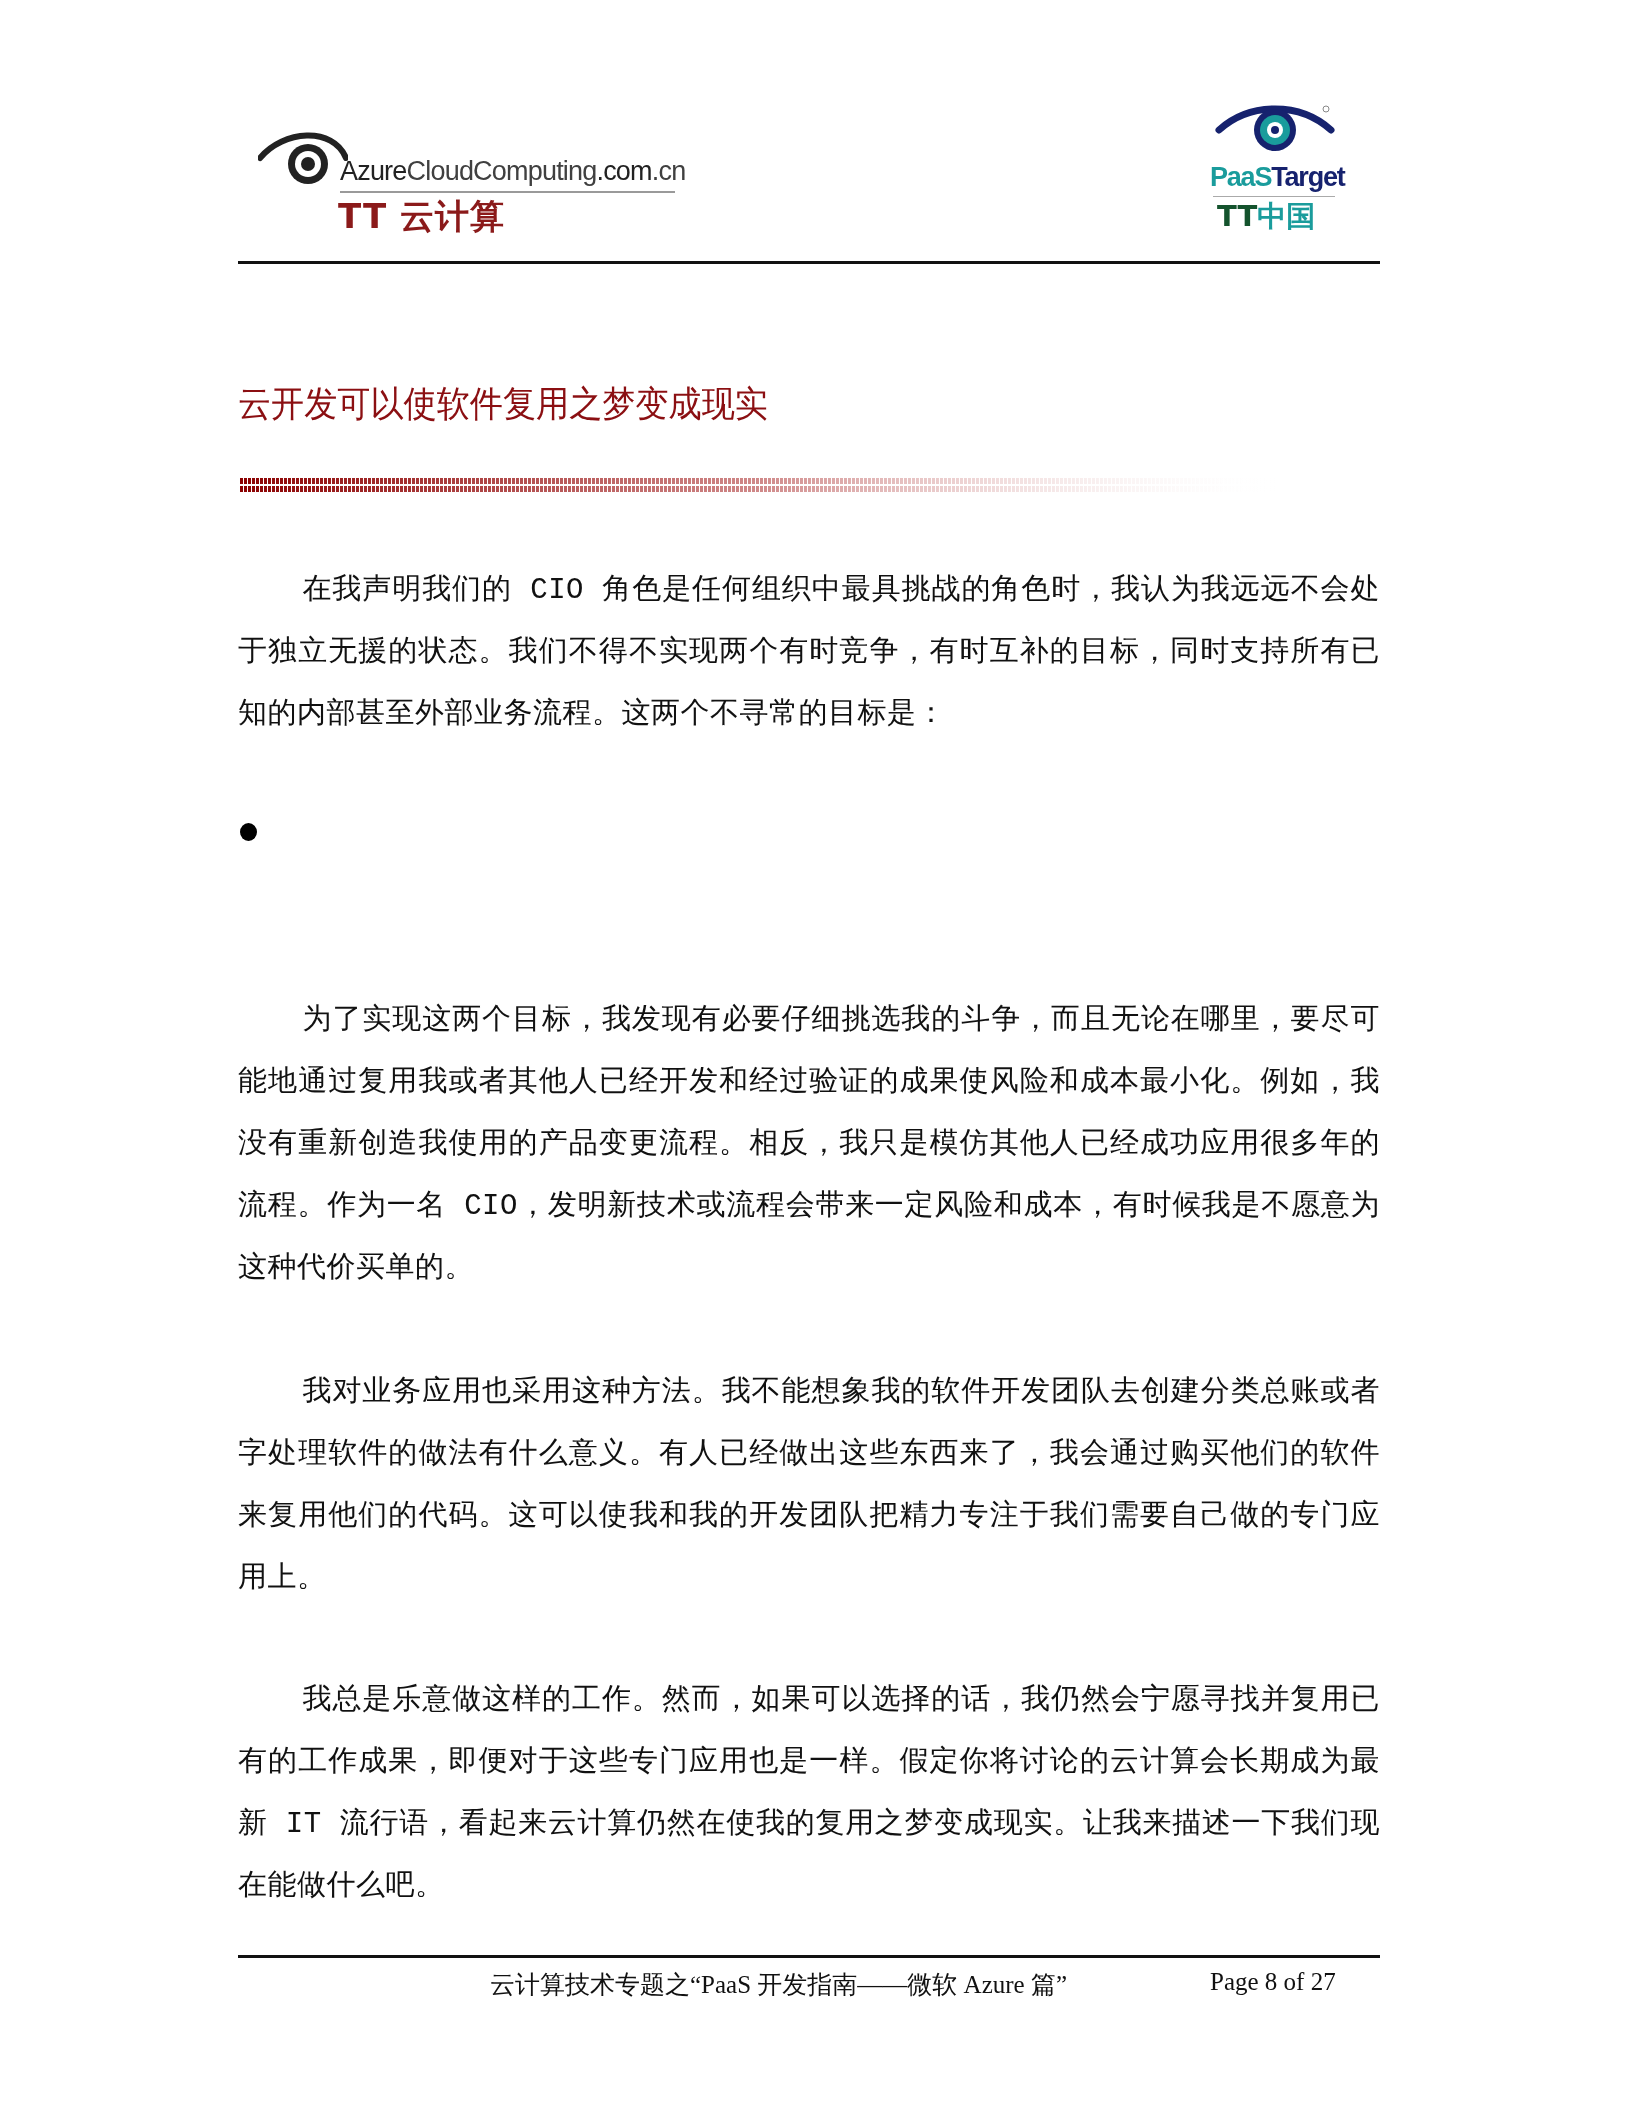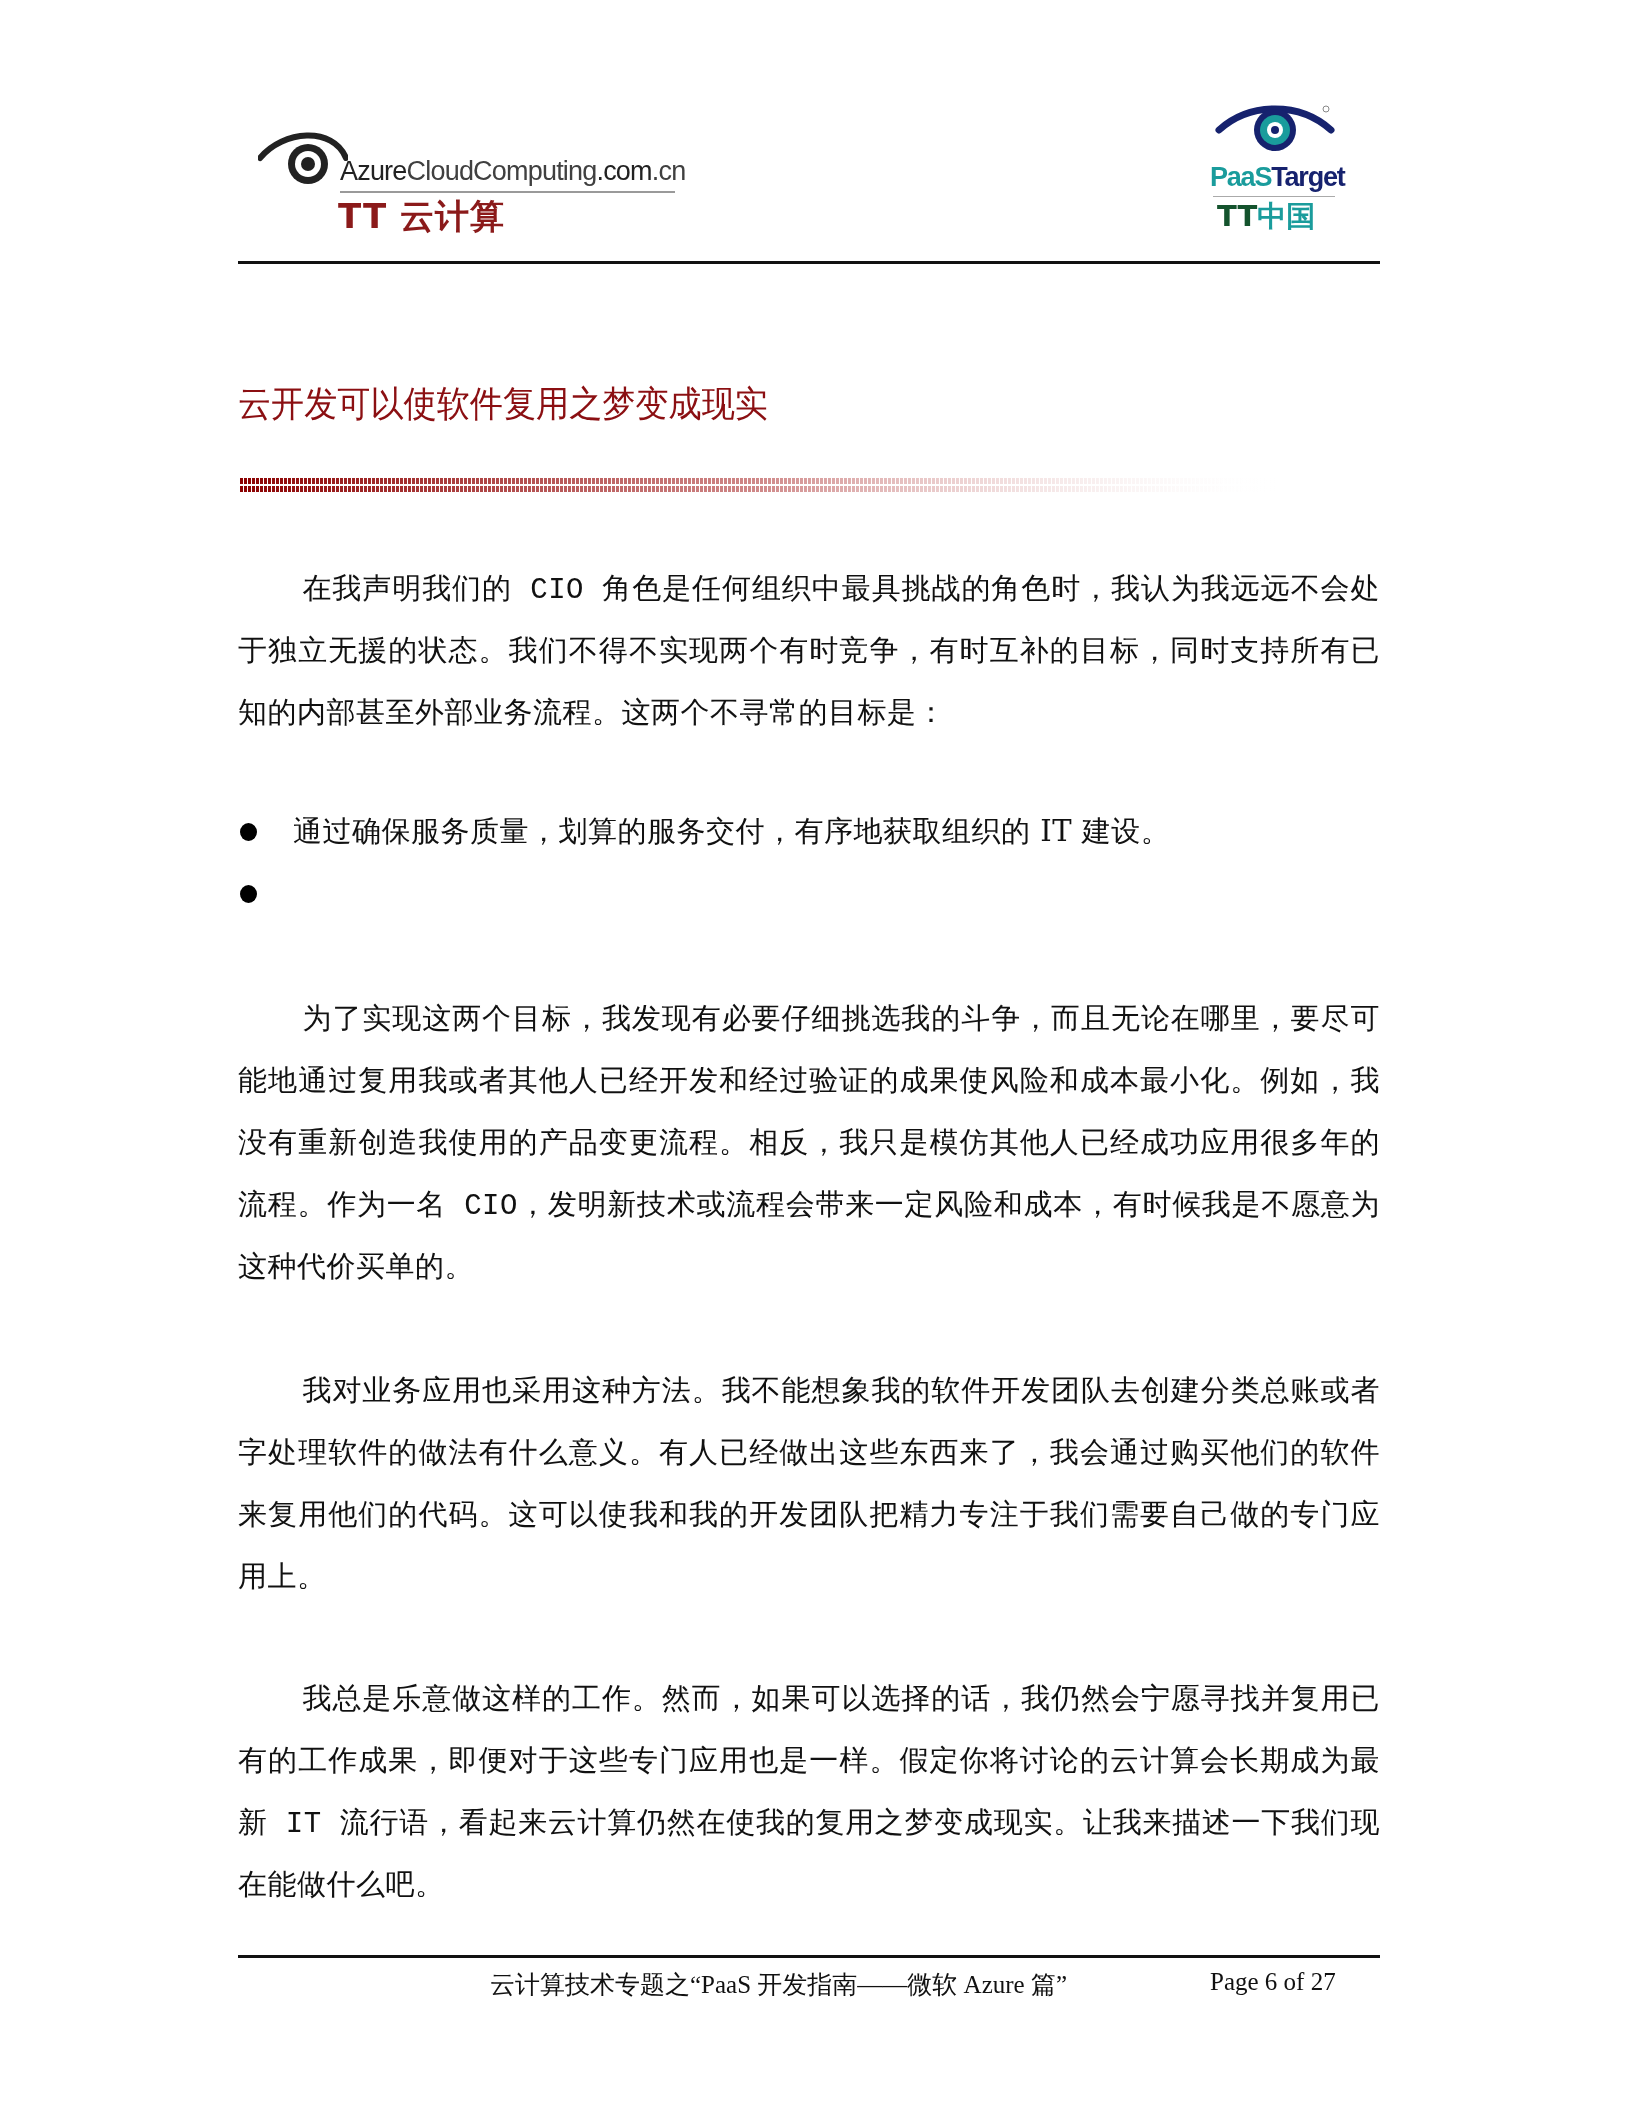--- a/index.html
+++ b/index.html
@@ -129,28 +129,24 @@
     </mask>
   </defs>
   <rect width="1040" height="14" fill="url(#fade)" mask="url(#m)"></rect>
 </svg>
 
 <p class="abs para" style="top:560px;margin:0;"><span class="indent"></span><span>在我声明我们的 CIO 角色是任何组织中最具挑战的角色时，我认为我远远不会处于独立无援的状态。我们不得不实现两个有时竞争，有时互补的目标，同时支持所有已知的内部甚至外部业务流程。这两个不寻常的目标是：</span></p>
 
 <div class="abs bullet-list" style="top:800px;">
   <div class="bullet-item">
     <span class="bullet-dot"></span>
-    <span class="bullet-text">通过确保服务质量，划算的服务交付，有序地获取组织的 IT 建设。</span>
-  </div>
-  <div class="bullet-item">
-    <span class="bullet-dot"></span>
   </div>
 </div>
 
 <p class="abs para" style="top:990px;margin:0;"><span class="indent"></span><span>为了实现这两个目标，我发现有必要仔细挑选我的斗争，而且无论在哪里，要尽可能地通过复用我或者其他人已经开发和经过验证的成果使风险和成本最小化。例如，我没有重新创造我使用的产品变更流程。相反，我只是模仿其他人已经成功应用很多年的流程。作为一名 CIO，发明新技术或流程会带来一定风险和成本，有时候我是不愿意为这种代价买单的。</span></p>
 
 <p class="abs para" style="top:1362px;margin:0;"><span class="indent"></span><span>我对业务应用也采用这种方法。我不能想象我的软件开发团队去创建分类总账或者字处理软件的做法有什么意义。有人已经做出这些东西来了，我会通过购买他们的软件来复用他们的代码。这可以使我和我的开发团队把精力专注于我们需要自己做的专门应用上。</span></p>
 
 <p class="abs para" style="top:1670px;margin:0;"><span class="indent"></span><span>我总是乐意做这样的工作。然而，如果可以选择的话，我仍然会宁愿寻找并复用已有的工作成果，即便对于这些专门应用也是一样。假定你将讨论的云计算会长期成为最新 IT 流行语，看起来云计算仍然在使我的复用之梦变成现实。让我来描述一下我们现在能做什么吧。</span></p>
 
 <div class="abs footer-rule"></div>
 <div class="abs footer-text">云计算技术专题之“PaaS 开发指南——微软 Azure 篇”</div>
-<div class="abs footer-page">Page 6 of 27</div>
+<div class="abs footer-page">Page 8 of 27</div>
 
 </body></html>

